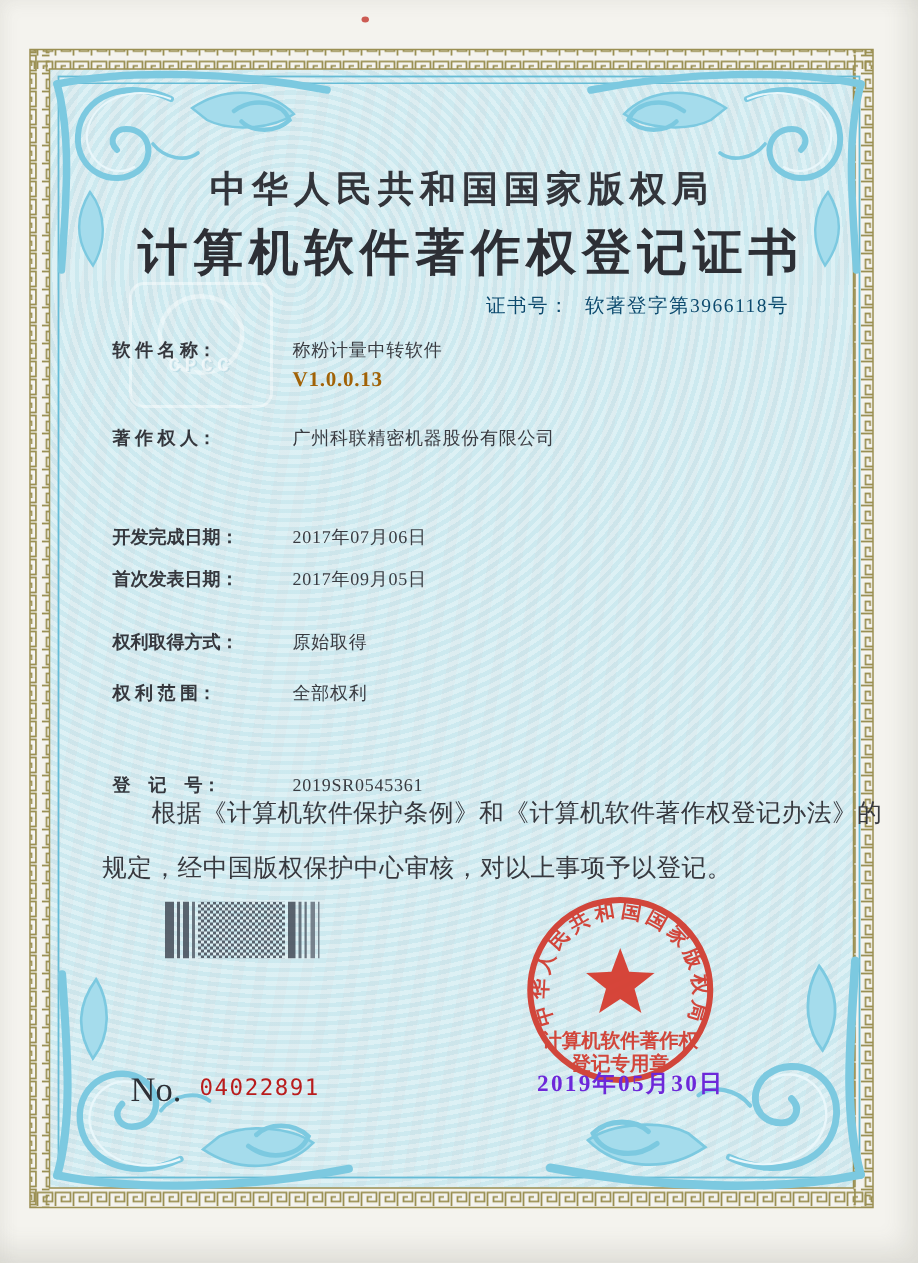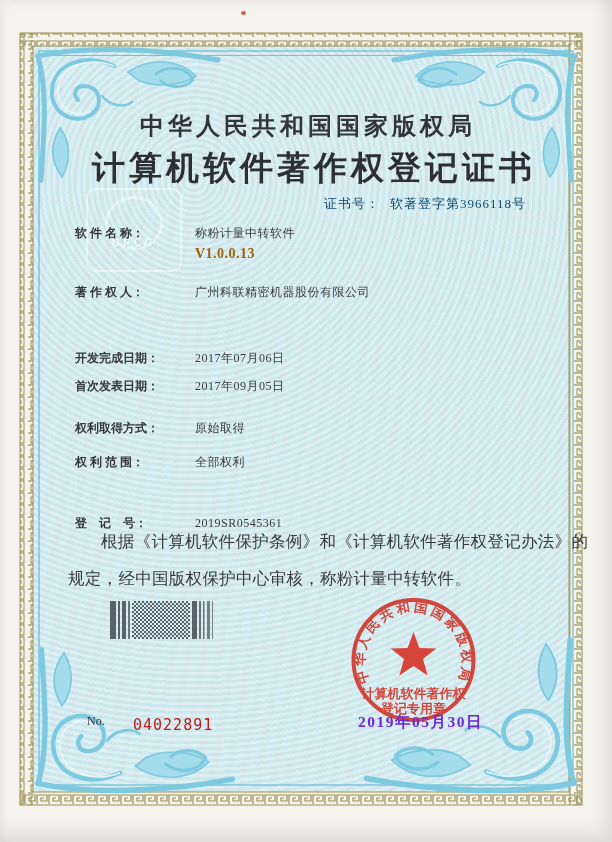--- a/index.html
+++ b/index.html
@@ -59,21 +59,21 @@
   .st1{top:531px; padding-left:33px;text-align:center;}
   .st2{top:568px;}
 
   svg.barcode{position:absolute; left:110px; top:601px; width:106px; height:38px; opacity:.88;}
 
   svg.seal{position:absolute; left:346px; top:596px; width:140px; height:150px; opacity:.93;}
   .issue-date{
     position:absolute; left:358px; top:712px; font-size:15.5px; letter-spacing:1.5px;
     color:#6d28d9; font-weight:600;
   }
-  .serial{position:absolute; left:87px; top:714px; font-size:12px; color:#2e3036;}
+  .serial{position:absolute; left:87px; top:714px; font-size:23px; color:#2e3036;}
   .serial-num{
     position:absolute; left:133px; top:716px; font-size:15px; letter-spacing:1px;
     font-family:"DejaVu Sans Mono","Liberation Mono",monospace; color:#b91c1c;
   }
 </style>
 </head>
 <body>
 
 <div class="paper">
 
@@ -152,21 +152,21 @@
 
   <div class="row r5">
     <span class="lab">权利取得方式：</span><span class="val">原始取得</span>
   </div>
 
   <div class="row r7">
     <span class="lab">登　记　号：</span><span class="val">2019SR0545361</span>
   </div>
 
   <div class="st st1">根据《计算机软件保护条例》和《计算机软件著作权登记办法》的</div>
-  <div class="st st2">规定，经中国版权保护中心审核，称粉计量中转软件。</div>
+  <div class="st st2">规定，经中国版权保护中心审核，对以上事项予以登记。</div>
 
   <svg class="barcode" viewBox="0 0 106 38" xmlns="http://www.w3.org/2000/svg" aria-hidden="true">
     <defs>
       <pattern id="bcnoise" width="4" height="4" patternUnits="userSpaceOnUse">
         <rect width="2" height="2" fill="#47505c"></rect>
         <rect x="2" y="2" width="2" height="2" fill="#47505c"></rect>
       </pattern>
     </defs>
     <rect x="0" y="0" width="6" height="38" fill="#47505c"></rect>
     <rect x="8" y="0" width="2" height="38" fill="#47505c"></rect>

